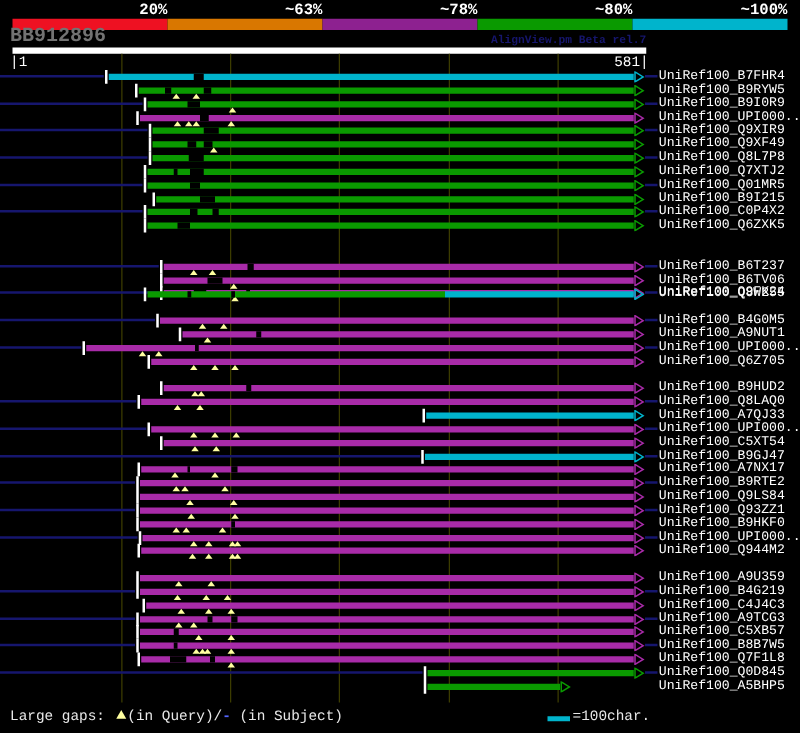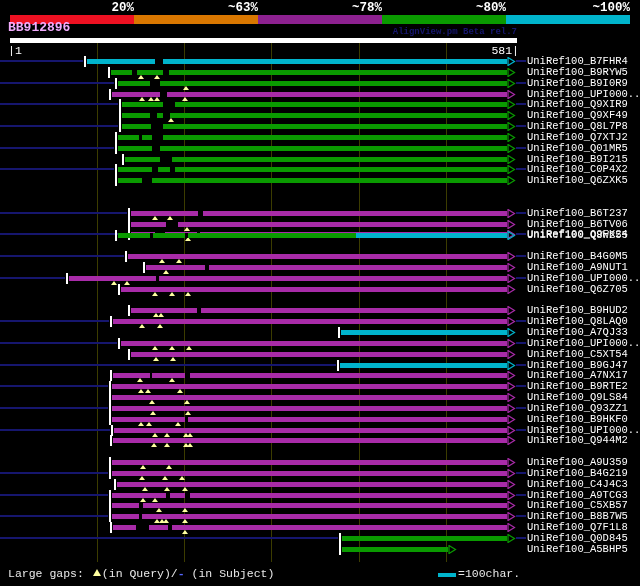--- a/index.html
+++ b/index.html
@@ -1,21 +1,21 @@
 <!DOCTYPE html>
 <html><head>
 <meta charset="utf-8">
 <style>
   html,body{margin:0;padding:0;background:#000;}
   .screen{position:relative;width:640px;height:586px;background:#000;overflow:hidden;
           font-family:Liberation Mono, monospace;}
   .abs{position:absolute;}
   .seg{position:absolute;top:15px;height:9px;}
   .seglabel{position:absolute;top:1px;color:#fff;font-weight:bold;font-size:12.5px;letter-spacing:0px;}
-  .qtitle{position:absolute;left:8px;top:20px;color:#f0abfc;font-weight:bold;font-size:13px;}
+  .qtitle{position:absolute;left:8px;top:20px;color:#737373;font-weight:bold;font-size:16px;}
   .watermark{position:absolute;top:27px;right:123px;font-size:9px;color:#16166e;font-weight:bold;}
   .qbar{position:absolute;left:10px;top:38px;width:507px;height:5px;background:#fff;}
   .rulertext{position:absolute;top:44px;color:#fff;font-size:11.5px;}
   .gline{position:absolute;top:43px;width:1px;height:519px;background:#3c3c00;z-index:1;}
   #rows{position:absolute;left:0;top:0;width:640px;height:586px;z-index:2;}
   .row{position:absolute;left:0;width:616px;height:12px;}
   .baseline{position:absolute;top:4px;height:2px;background:#16166e;}
   .tick{position:absolute;top:0;width:2px;height:11px;background:#fff;}
   .bar{position:absolute;top:3px;height:5px;}
   .notch{position:absolute;top:3px;height:5px;background:#000;}

